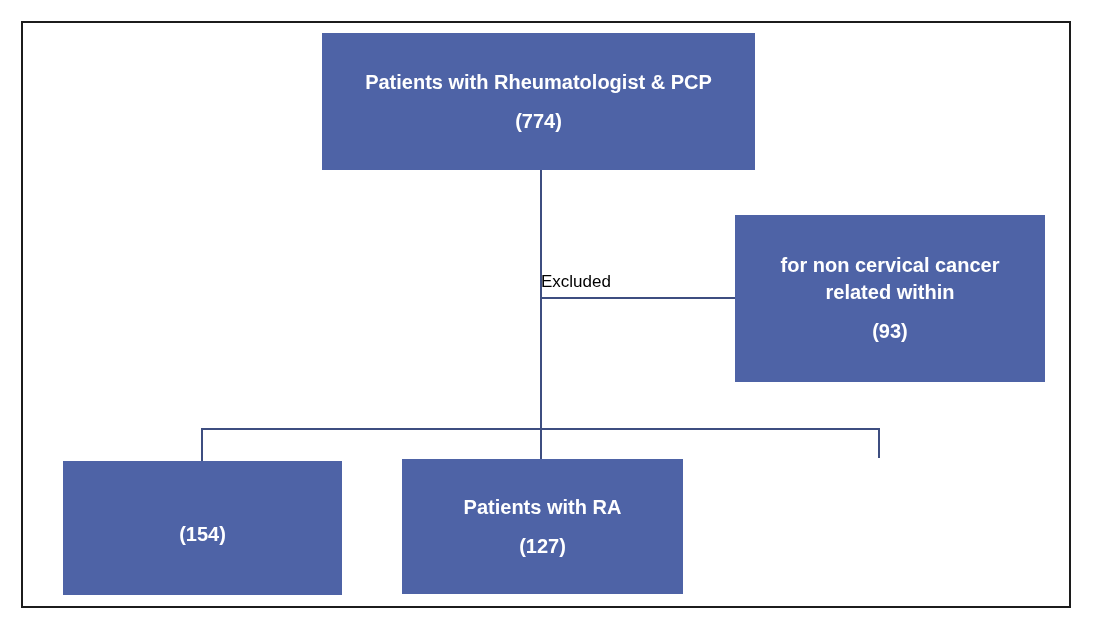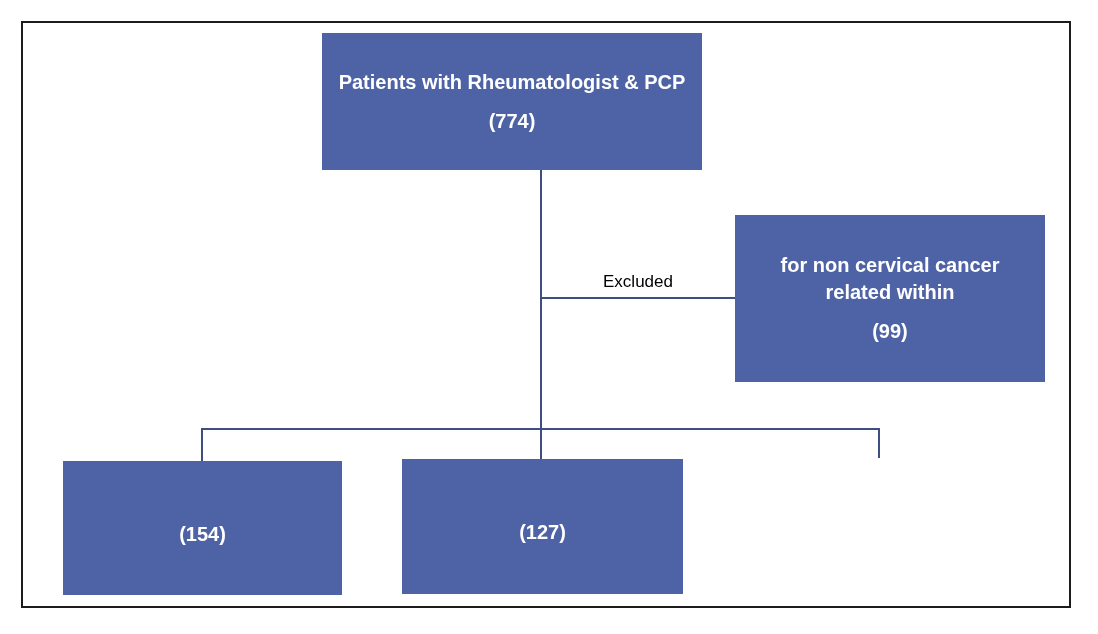--- a/index.html
+++ b/index.html
@@ -35,40 +35,40 @@
     text-align: center;
     font-weight: 700;
     font-size: 20px;
     line-height: 27px;
     box-sizing: border-box;
     padding: 4px 6px;
   }
   .node .count {
     margin-top: 12px;
   }
-  .node-root     { left: 322px; top:  33px; width: 380px; height: 137px; }
+  .node-root     { left: 322px; top:  33px; width: 433px; height: 137px; }
   .node-excluded { left: 735px; top: 215px; width: 310px; height: 167px; }
   .node-sle      { left:  63px; top: 461px; width: 279px; height: 134px; }
   .node-ra       { left: 402px; top: 459px; width: 281px; height: 135px; }
   .node-overlap  { left: 740px; top: 458px; width: 278px; height: 139px; }
   .line {
     position: absolute;
     background: #3E4E80;
   }
   .line-v-root     { left: 540px; top: 170px; width: 2px;  height: 289px; }
   .line-h-excluded { left: 541px; top: 297px; width: 194px; height: 2px; }
   .line-h-branch   { left: 201px; top: 428px; width: 679px; height: 2px; }
   .line-v-left     { left: 201px; top: 428px; width: 2px;  height: 33px; }
   .line-v-right    { left: 878px; top: 428px; width: 2px;  height: 30px; }
   .edge-label {
     position: absolute;
     left: 541px;
     top: 271px;
     width: 194px;
-    text-align: center;
+    text-align: left;
     color: #000000;
     font-size: 17px;
     font-weight: 400;
     line-height: 22px;
   }
 </style>
 </head>
 <body>
 
 <div class="canvas">
@@ -87,24 +87,27 @@
       <div>Patients with Rheumatologist &amp; PCP</div>
     </div>
     <div class="count">(774)</div>
   </div>
 
   <div class="node node-excluded">
     <div class="title">
       <div>for non cervical cancer</div>
       <div>related within</div>
     </div>
-    <div class="count">(99)</div>
+    <div class="count">(93)</div>
   </div>
 
   <div class="node node-sle">
     <div class="count">(154)</div>
   </div>
 
   <div class="node node-ra">
+    <div class="title">
+      <div>Patients with RA</div>
+    </div>
     <div class="count">(127)</div>
   </div>
 
 </div>
 
 </body></html>

